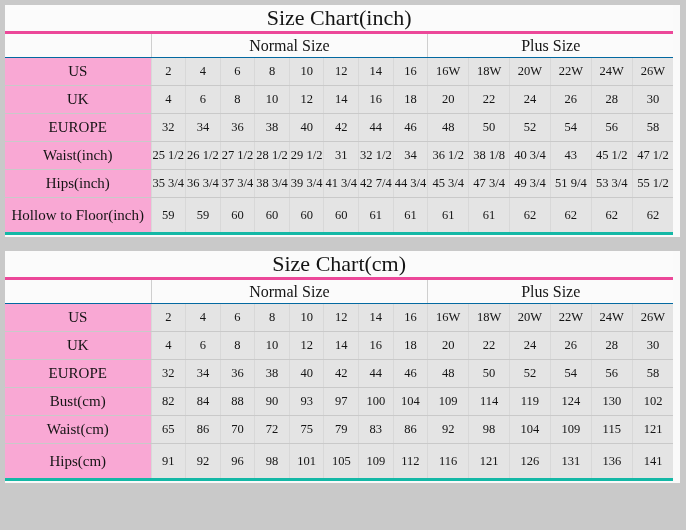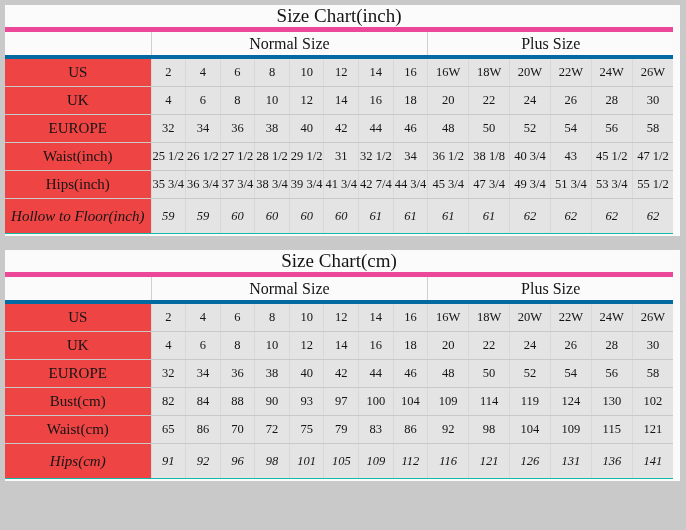--- a/index.html
+++ b/index.html
@@ -32,38 +32,38 @@
   col.c-plus{width:40.9px;}
   td{
     text-align:center;
     vertical-align:middle;
     padding:0;
     white-space:nowrap;
     overflow:hidden;
   }
   .title-row td{
     height:22px;
-    font-size:19px;
+    font-size:22px;
     background:#fbfbfb;
-    border-bottom:5px solid #ec4899;
+    border-bottom:3px solid #ec4899;
   }
   .group-row td{
     height:23px;
     font-size:16px;
     background:#fbfbfb;
-    border-bottom:4px solid #0369a1;
+    border-bottom:1px solid #0369a1;
   }
   .group-cell{border-left:1px solid #cfcfcf;}
   .data-row td{
     height:27px;
     border-bottom:1px solid #c9c9c9;
   }
-  .data-row:last-child td{height:34px;border-bottom:1px solid #14b8a6;font-style:italic;}
+  .data-row:last-child td{height:34px;border-bottom:3px solid #14b8a6;}
   .label-cell{
-    background:#ef4444;
+    background:#f9a8d4;
     font-size:15px;
   }
   .value-cell{
     background:#e4e4e4;
     font-size:12.5px;
     border-left:1px solid #d8d8d8;
   }
 </style>
 </head>
 <body>
@@ -171,21 +171,21 @@
             <td class="value-cell">36 3/4</td>
             <td class="value-cell">37 3/4</td>
             <td class="value-cell">38 3/4</td>
             <td class="value-cell">39 3/4</td>
             <td class="value-cell">41 3/4</td>
             <td class="value-cell">42 7/4</td>
             <td class="value-cell">44 3/4</td>
             <td class="value-cell">45 3/4</td>
             <td class="value-cell">47 3/4</td>
             <td class="value-cell">49 3/4</td>
-            <td class="value-cell">51 3/4</td>
+            <td class="value-cell">51 9/4</td>
             <td class="value-cell">53 3/4</td>
             <td class="value-cell">55 1/2</td>
           </tr>
           <tr class="data-row">
             <td class="label-cell">Hollow to Floor(inch)</td>
             <td class="value-cell">59</td>
             <td class="value-cell">59</td>
             <td class="value-cell">60</td>
             <td class="value-cell">60</td>
             <td class="value-cell">60</td>

